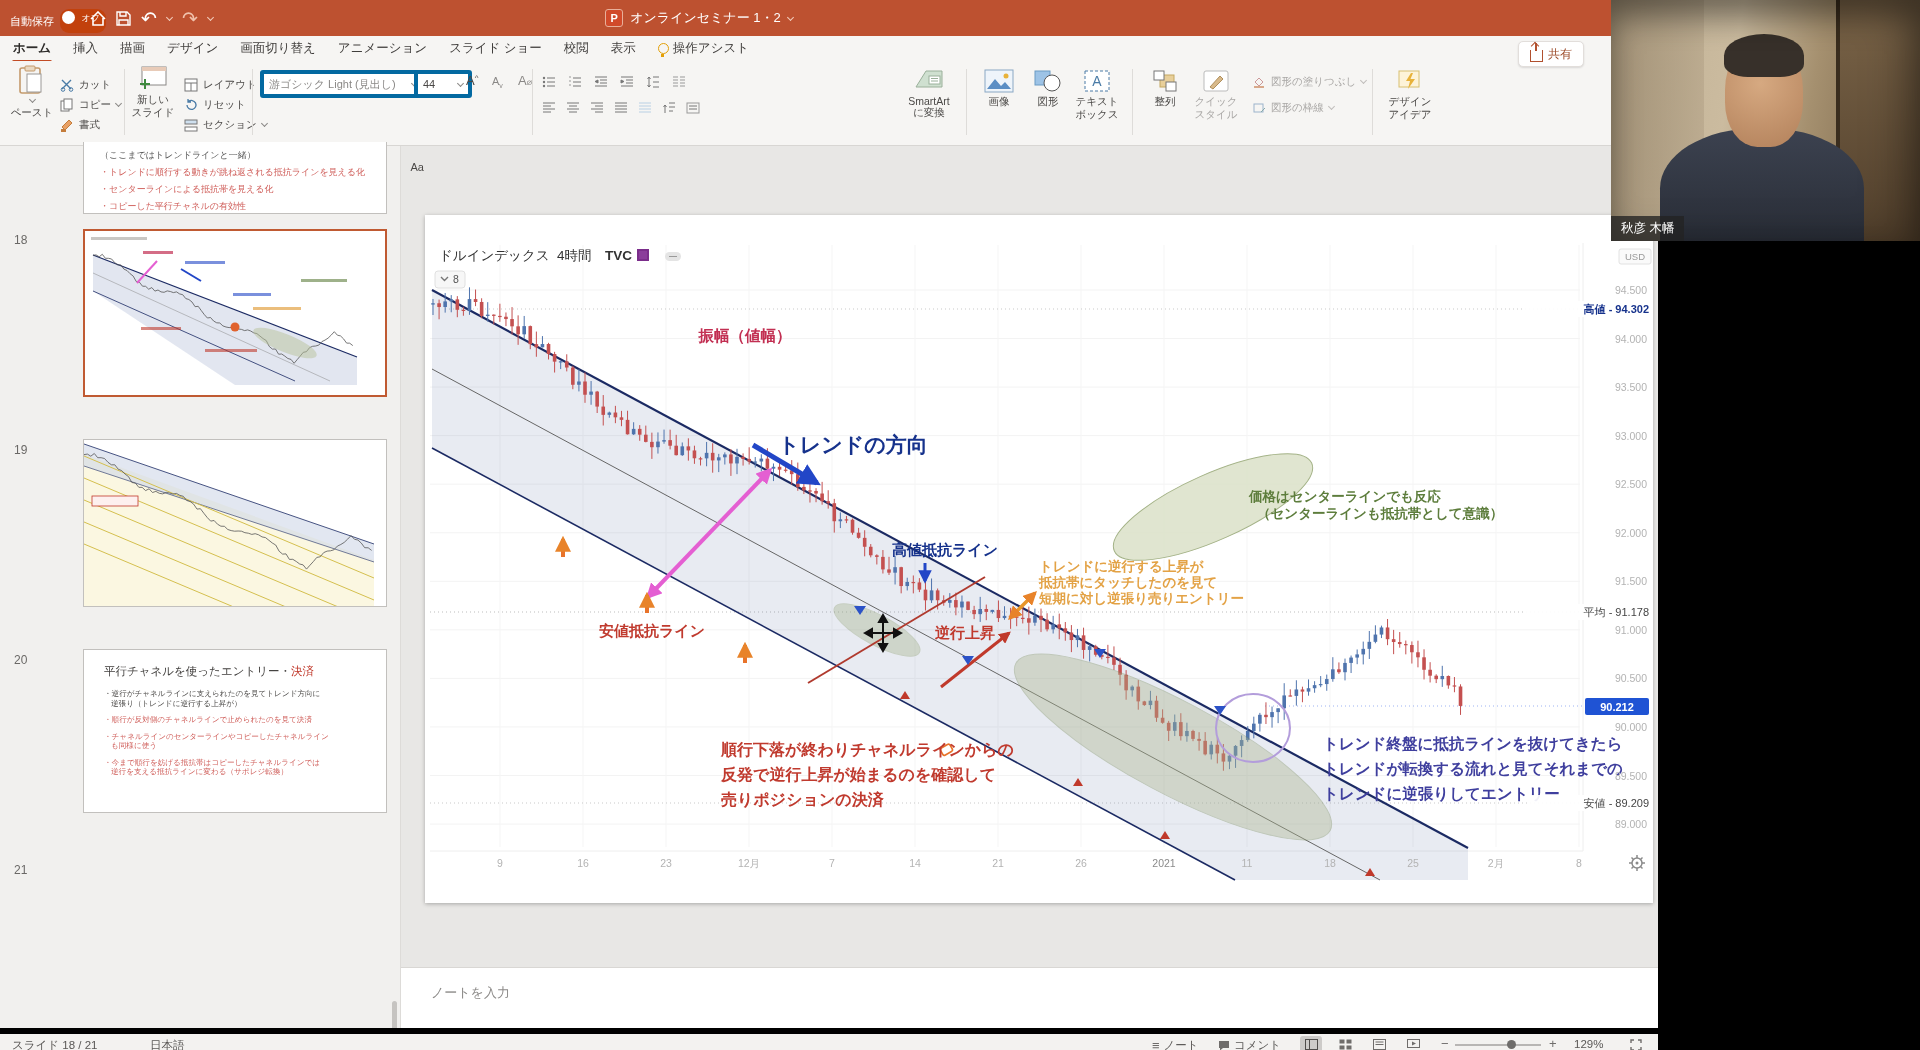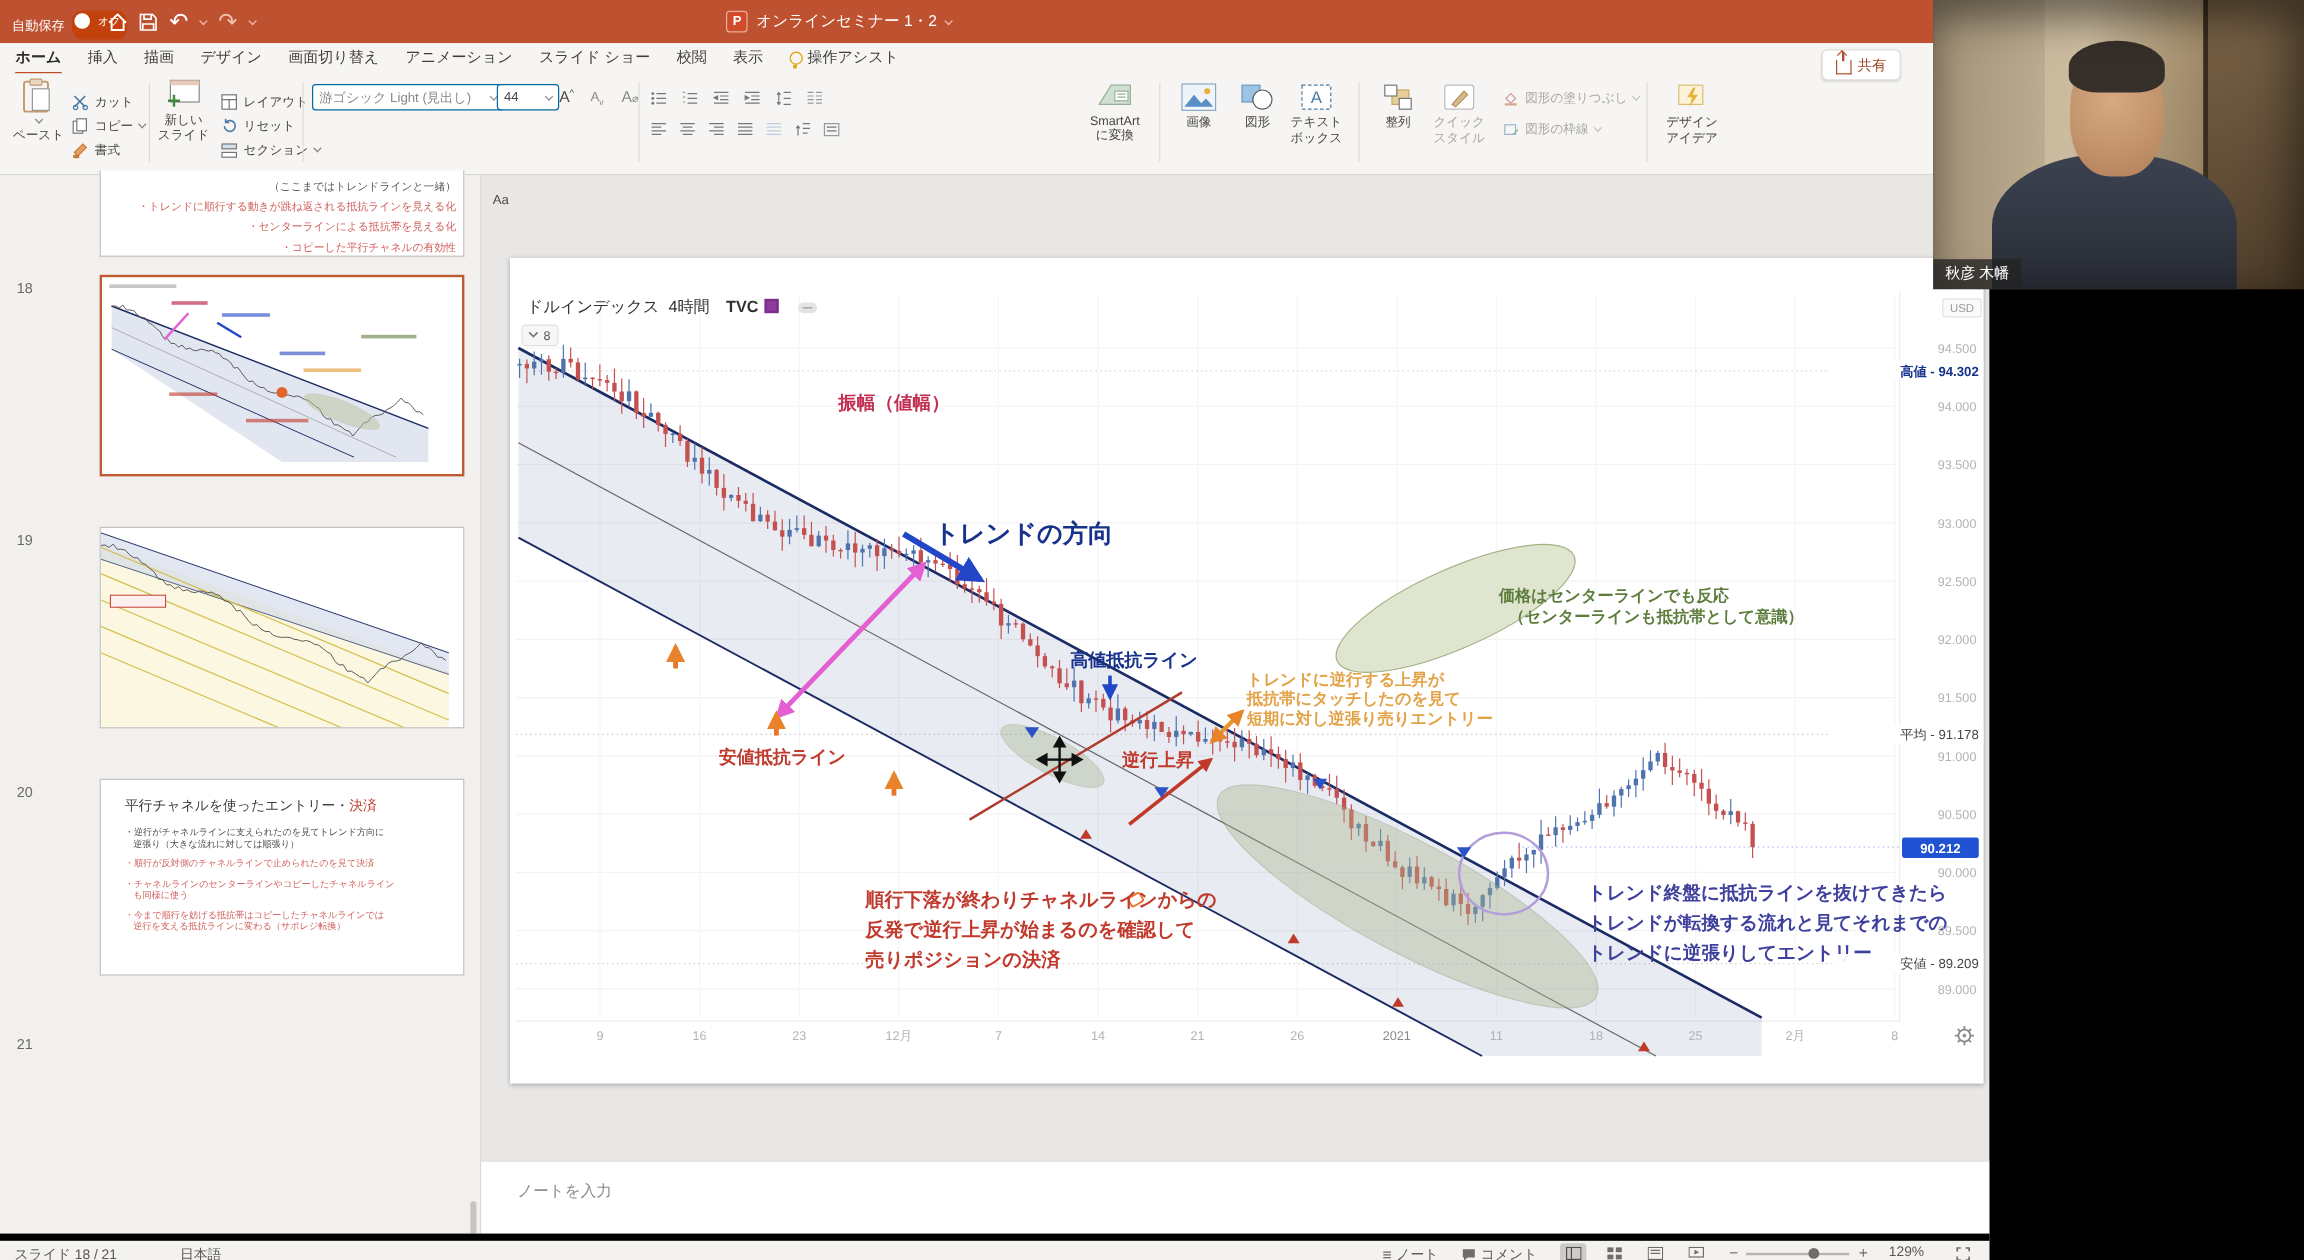--- a/index.html
+++ b/index.html
@@ -34,29 +34,29 @@
   .share-ico:after{content:"";position:absolute;left:3.5px;top:-7px;width:2px;height:8px;background:#b1502e;}
   .share-ico:before{content:"";position:absolute;left:1.2px;top:-7px;width:5px;height:5px;border-left:1.5px solid #b1502e;border-top:1.5px solid #b1502e;transform:rotate(45deg);}
   
   .ribbon{position:absolute;left:0;top:61px;width:100%;height:84px;background:#f6f5f3;border-bottom:1px solid #d8d6d3;font-size:10.5px;color:#444;}
   .rdiv{position:absolute;top:8px;width:1px;height:66px;background:#dedcd9;}
   .rlabel{font-size:10.5px;color:#4a4846;}
   .rgray{color:#a9a7a5;}
   .bigbtn{position:absolute;display:flex;flex-direction:column;align-items:center;gap:2px;}
   .rowbtn{position:absolute;display:flex;align-items:center;gap:5px;height:17px;}
   .mini-ico{width:14px;height:14px;display:inline-block;}
-  .fontbox{position:absolute;background:#fff;border:1px solid #0369a1;border-radius:3px;color:#8a8886;font-size:11px;display:flex;align-items:center;padding:0 5px;justify-content:space-between;}
+  .fontbox{position:absolute;background:#fff;border:4px solid #0369a1;border-radius:3px;color:#8a8886;font-size:11px;display:flex;align-items:center;padding:0 5px;justify-content:space-between;}
   .fbtn{position:absolute;font-size:13px;color:#4a4846;}
   .letterbtns{position:absolute;left:262px;top:98px;display:flex;gap:11px;align-items:center;font-size:12.5px;color:#4a4846;}
   
   .sidebar{position:absolute;left:0;top:146px;width:400px;height:882px;background:#f1f0ee;border-right:1px solid #dddbd8;}
   .thumb{position:absolute;left:83px;width:304px;background:#fff;border:1px solid #c2c0bd;box-sizing:border-box;overflow:hidden;}
   .thumb.sel{border:2px solid #c05a32;}
   .snum{position:absolute;left:14px;font-size:12px;color:#6a6866;}
-  .p17{padding:5px 6px 0 16px;text-align:right;}
+  .p17{padding:5px 6px 0 16px;}
   .p17 div{font-size:9px;line-height:17px;white-space:nowrap;}
   .p17 .dark{color:#555;}
   .p17 .red{color:#d0605c;}
   .s20{padding:14px 10px 0 20px;}
   .s20 .t{font-size:11.5px;color:#3f3d3b;margin-bottom:10px;white-space:nowrap;}
   .s20 .t .acc{color:#c0392b;}
   .s20 .ln{font-size:7.6px;line-height:9.5px;white-space:nowrap;}
   .s20 .ln.dark{color:#4a4846;}
   .s20 .ln.red{color:#d0605c;}
   .s20 .gap{margin-top:7px;}
@@ -434,21 +434,21 @@
           <polyline id="thumb19-line" fill="none" stroke="#555" stroke-width="0.8" points="0.0,14.6 3.4,14.1 6.8,16.2 10.3,13.5 13.7,17.7 17.1,17.7 20.5,18.5 24.0,22.3 27.4,24.8 30.8,24.8 34.2,29.2 37.7,30.6 41.1,34.1 44.5,36.6 47.9,42.5 51.4,43.1 54.8,47.3 58.2,47.4 61.6,50.6 65.1,48.8 68.5,52.5 71.9,51.4 75.3,53.3 78.7,53.9 82.2,52.4 85.6,53.0 89.0,54.1 92.4,53.4 95.9,55.4 99.3,56.3 102.7,60.5 106.1,61.5 109.6,64.1 113.0,69.1 116.4,68.7 119.8,73.2 123.3,77.6 126.7,81.1 130.1,80.5 133.5,84.2 136.9,86.2 140.4,86.3 143.8,89.5 147.2,90.6 150.6,91.2 154.1,91.0 157.5,91.2 160.9,92.7 164.3,93.2 167.8,94.4 171.2,93.7 174.6,94.8 178.0,96.9 181.5,97.6 184.9,100.3 188.3,103.0 191.7,105.0 195.2,111.3 198.6,114.1 202.0,113.9 205.4,119.4 208.8,119.3 212.3,121.5 215.7,124.0 219.1,124.9 222.5,129.1 226.0,125.2 229.4,121.5 232.8,117.4 236.2,116.8 239.7,112.6 243.1,111.1 246.5,110.8 249.9,109.8 253.4,106.1 256.8,104.5 260.2,102.4 263.6,99.2 267.0,95.6 270.5,99.3 273.9,100.0 277.3,103.1 280.7,107.7 284.2,107.8 287.6,110.4"></polyline>
         </svg>
       </div>
 
       <span class="snum" style="top:507px;">20</span>
       <div class="thumb" style="left:83px;top:503px;height:164px;">
         <div class="s20">
           <div class="t"><span>平行チャネルを使ったエントリー・</span><span class="acc">決済</span></div>
           <div id="s20-body">
               <div class="ln dark">・逆行がチャネルラインに支えられたのを見てトレンド方向に</div>
-              <div class="ln dark ind">逆張り（大きな流れに対しては順張り）</div>
+              <div class="ln dark ind">逆張り（トレンドに逆行する上昇が）</div>
               <div class="ln red gap">・順行が反対側のチャネルラインで止められたのを見て決済</div>
               <div class="ln red gap">・チャネルラインのセンターラインやコピーしたチャネルライン</div>
               <div class="ln red ind">も同様に使う</div>
               <div class="ln red gap">・今まで順行を妨げる抵抗帯はコピーしたチャネルラインでは</div>
               <div class="ln red ind">逆行を支える抵抗ラインに変わる（サポレジ転換）</div>
             </div>
         </div>
       </div>
 
       <span class="snum" style="top:717px;">21</span>

